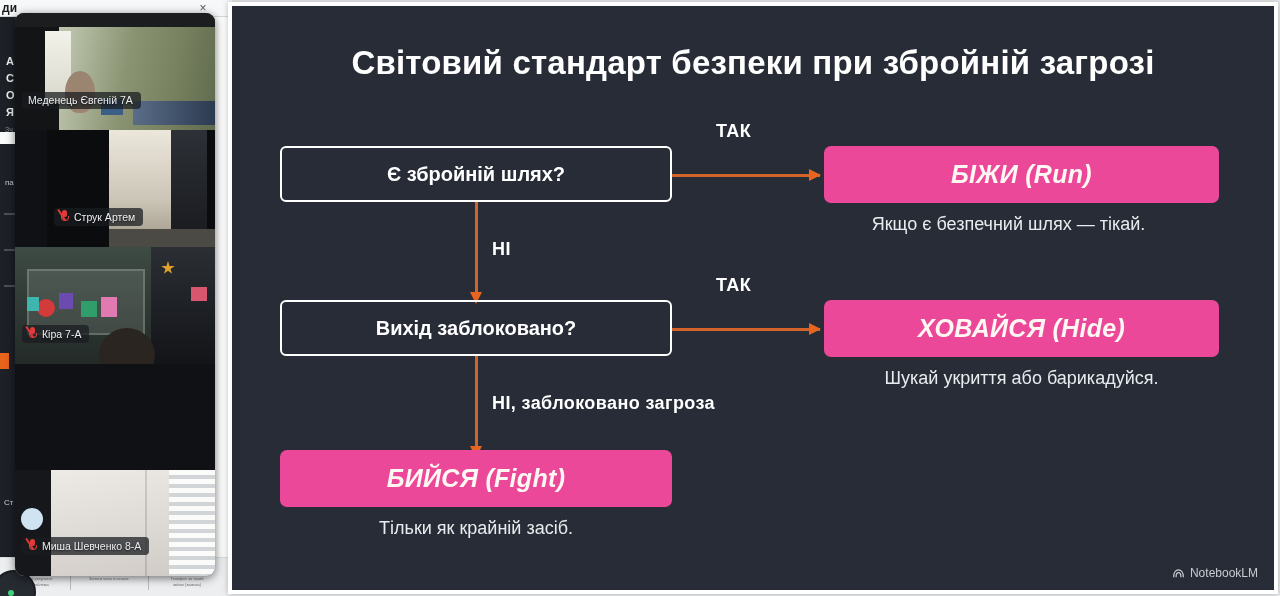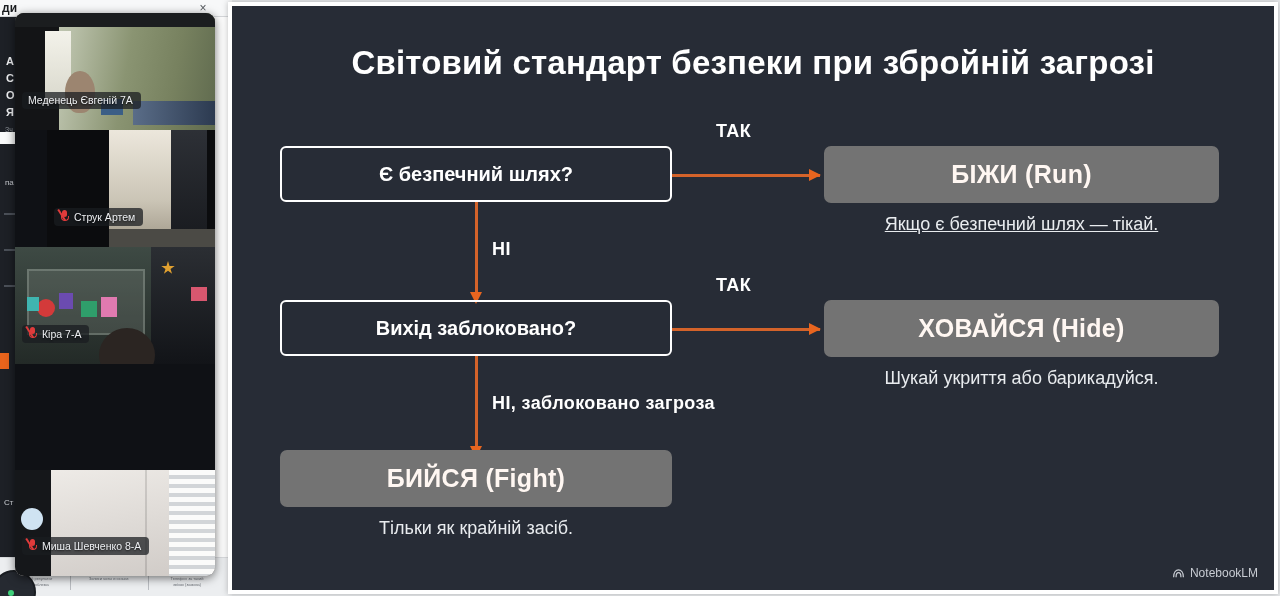--- a/index.html
+++ b/index.html
@@ -223,25 +223,26 @@
   .dec-box {
     position: absolute;
     border: 2.5px solid #ffffff;
     border-radius: 6px;
     background: transparent;
     display: flex; align-items: center; justify-content: center;
     color: #ffffff; font-size: 20px; font-weight: bold;
   }
   .act-box {
     position: absolute;
-    background: #737373;
+    background: #ec4899;
     border-radius: 7px;
     display: flex; align-items: center; justify-content: center;
     color: #fff7f2; font-size: 25px; font-weight: bold;
     letter-spacing: .3px;
+    font-style: italic;
   }
   .caption {
     position: absolute;
     color: #e9ecef; font-size: 18px; text-align: center;
   }
   .edge-label {
     position: absolute;
     color: #ffffff; font-size: 18px; font-weight: bold; letter-spacing: .4px;
   }
   .h-arrow {
@@ -375,27 +376,27 @@
         <span class="name-text">Миша Шевченко 8-А</span>
       </div>
     </div>
   </div>
 
   <div class="slide-frame">
     <div class="slide">
 
       <div class="slide-title">Світовий стандарт безпеки при збройній загрозі</div>
 
-      <div class="dec-box" style="left:48px; top:140px; width:392px; height:56px;">Є безпечний шлях?</div>
+      <div class="dec-box" style="left:48px; top:140px; width:392px; height:56px;">Є збройній шлях?</div>
 
       <div class="h-arrow" style="left:440px; top:168px; width:148px;"></div>
       <div class="edge-label" style="left:484px; top:115px;">ТАК</div>
 
       <div class="act-box" style="left:592px; top:140px; width:395px; height:57px;">БІЖИ (Run)</div>
-      <div class="caption" style="left:592px; top:208px; width:395px;text-decoration:underline;">Якщо є безпечний шлях — тікай.</div>
+      <div class="caption" style="left:579px; top:208px; width:395px;">Якщо є безпечний шлях — тікай.</div>
 
       <div class="v-arrow" style="left:243px; top:196px; height:92px;"></div>
       <div class="edge-label" style="left:260px; top:233px;">НІ</div>
 
       <div class="dec-box" style="left:48px; top:294px; width:392px; height:56px;">Вихід заблоковано?</div>
 
       <div class="h-arrow" style="left:440px; top:322px; width:148px;"></div>
       <div class="edge-label" style="left:484px; top:269px;">ТАК</div>
 
       <div class="act-box" style="left:592px; top:294px; width:395px; height:57px;">ХОВАЙСЯ (Hide)</div>

